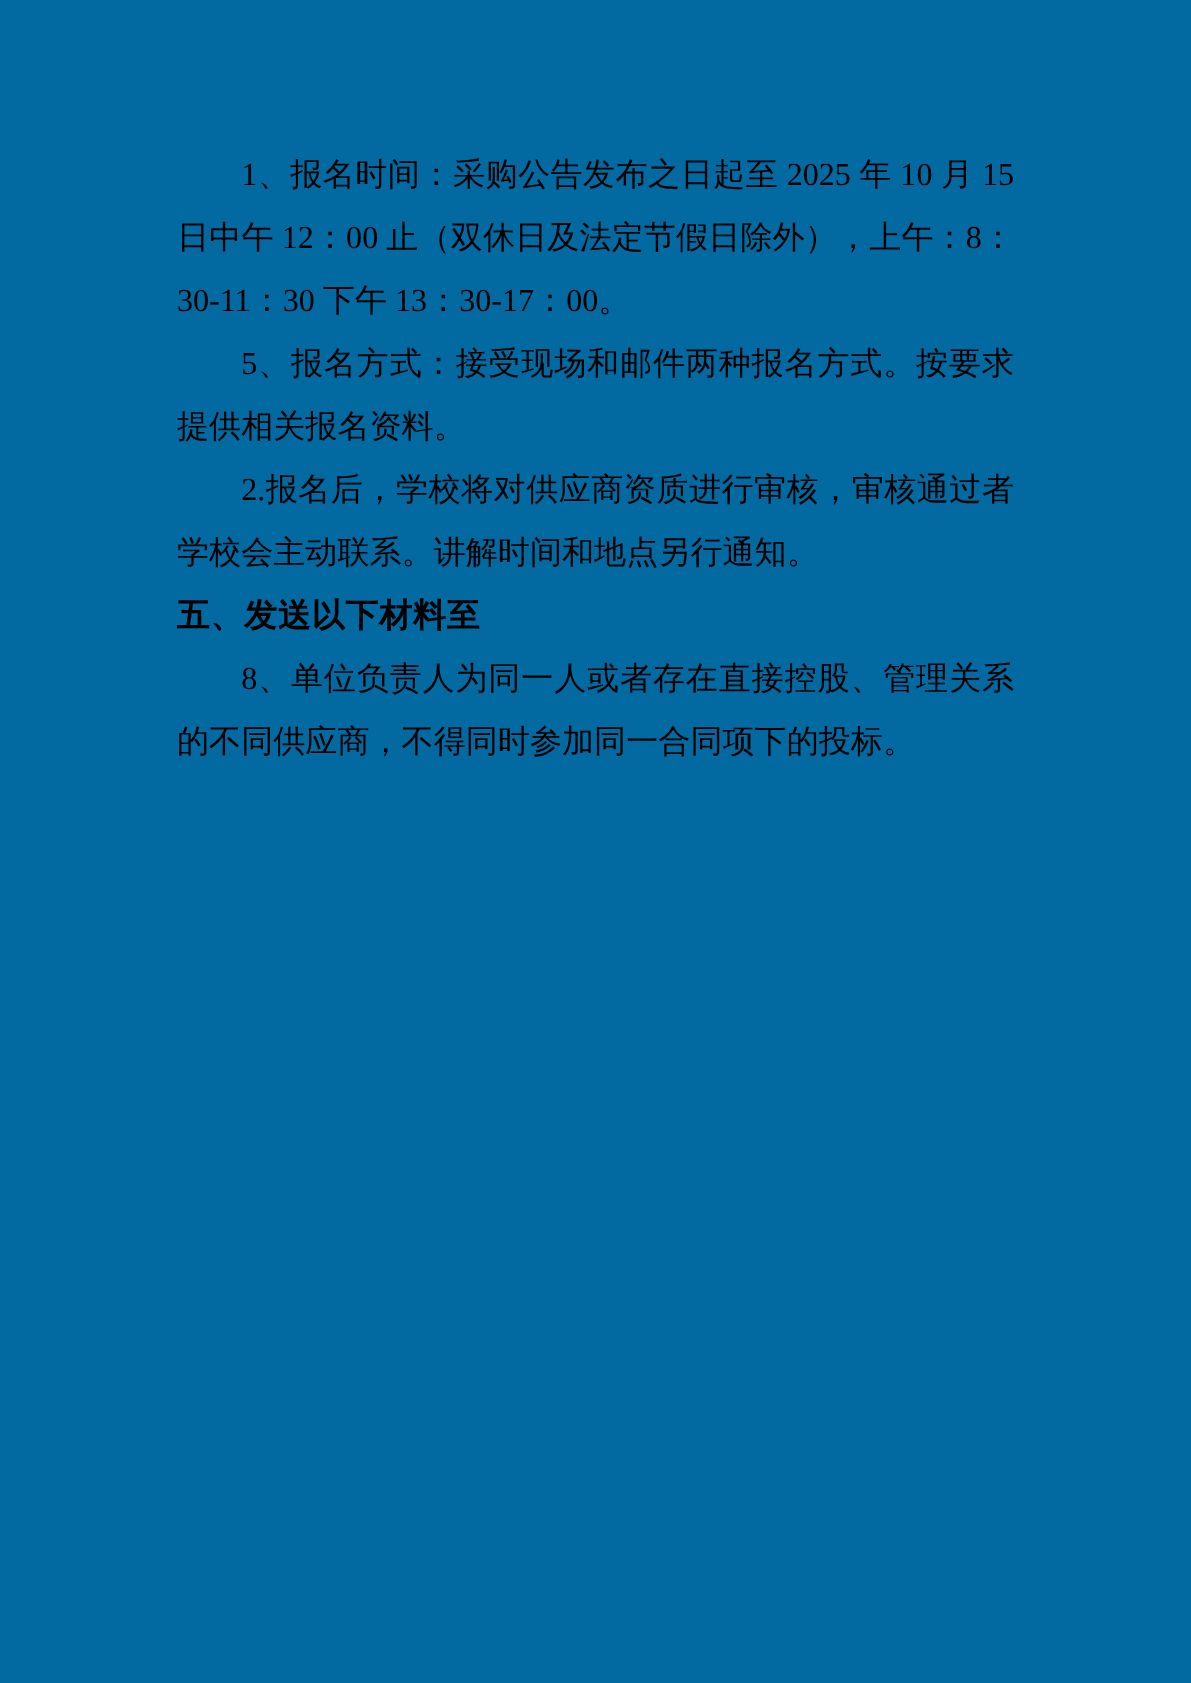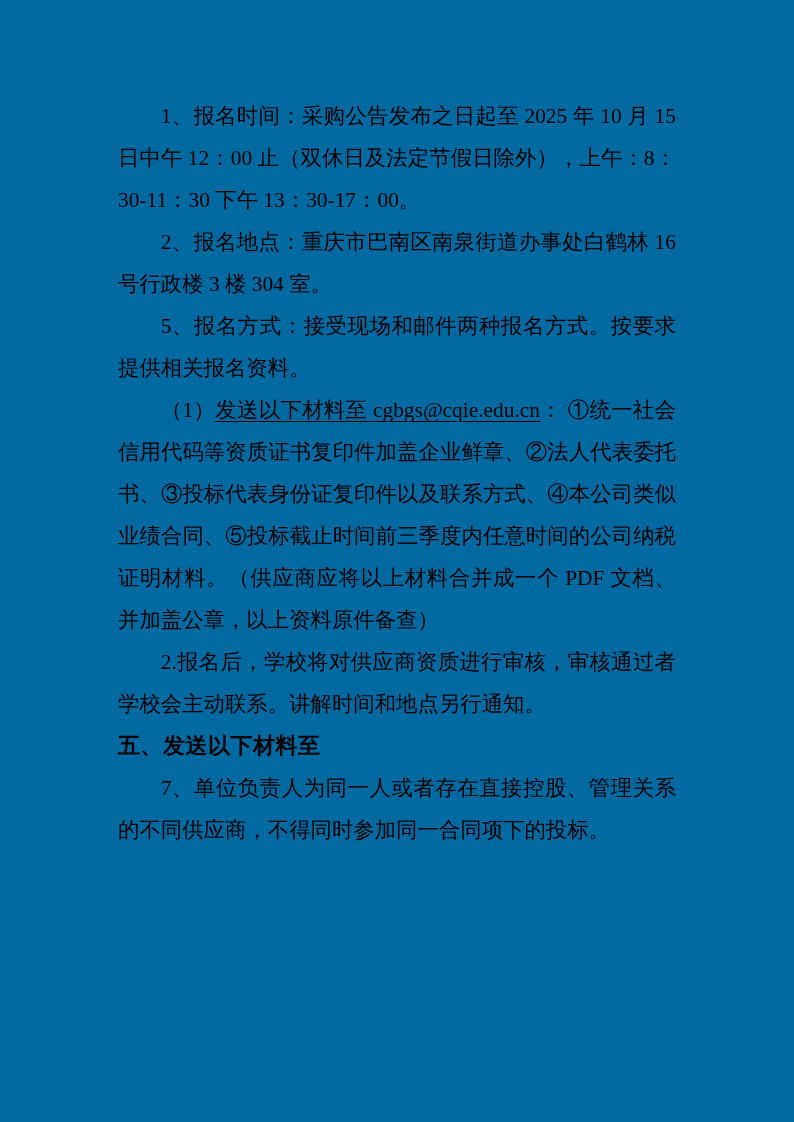--- a/index.html
+++ b/index.html
@@ -38,20 +38,18 @@
     text-underline-offset: 4px;
     text-decoration-thickness: 1px;
   }
 </style>
 </head>
 <body>
 
 <div class="page">
   <div class="content" id="doc-content">
       <p class="para body"><span class="seg">1、报名时间：采购公告发布之日起至 2025 年 10 月 15 日中午 12：00 止（双休日及法定节假日除外），上午：8：30-11：30 下午 13：30-17：00。</span></p>
-      <p class="para body"><span class="seg">2、报名地点：重庆市巴南区南泉街道办事处白鹤林 16 号行政楼 3 楼 304 室。</span></p>
       <p class="para body"><span class="seg">5、报名方式：接受现场和邮件两种报名方式。按要求提供相关报名资料。</span></p>
-      <p class="para body"><span class="seg">（1）</span><span class="seg underline">发送以下材料至 cgbgs@cqie.edu.cn</span><span class="seg">： ①统一社会信用代码等资质证书复印件加盖企业鲜章、②法人代表委托书、③投标代表身份证复印件以及联系方式、④本公司类似业绩合同、⑤投标截止时间前三季度内任意时间的公司纳税证明材料。（供应商应将以上材料合并成一个 PDF 文档、并加盖公章，以上资料原件备查）</span></p>
       <p class="para body"><span class="seg">2.报名后，学校将对供应商资质进行审核，审核通过者学校会主动联系。讲解时间和地点另行通知。</span></p>
       <p class="para heading"><span class="seg">五、发送以下材料至</span></p>
-      <p class="para body"><span class="seg">7、单位负责人为同一人或者存在直接控股、管理关系的不同供应商，不得同时参加同一合同项下的投标。</span></p>
+      <p class="para body"><span class="seg">8、单位负责人为同一人或者存在直接控股、管理关系的不同供应商，不得同时参加同一合同项下的投标。</span></p>
     </div>
 </div>
 
 </body></html>

